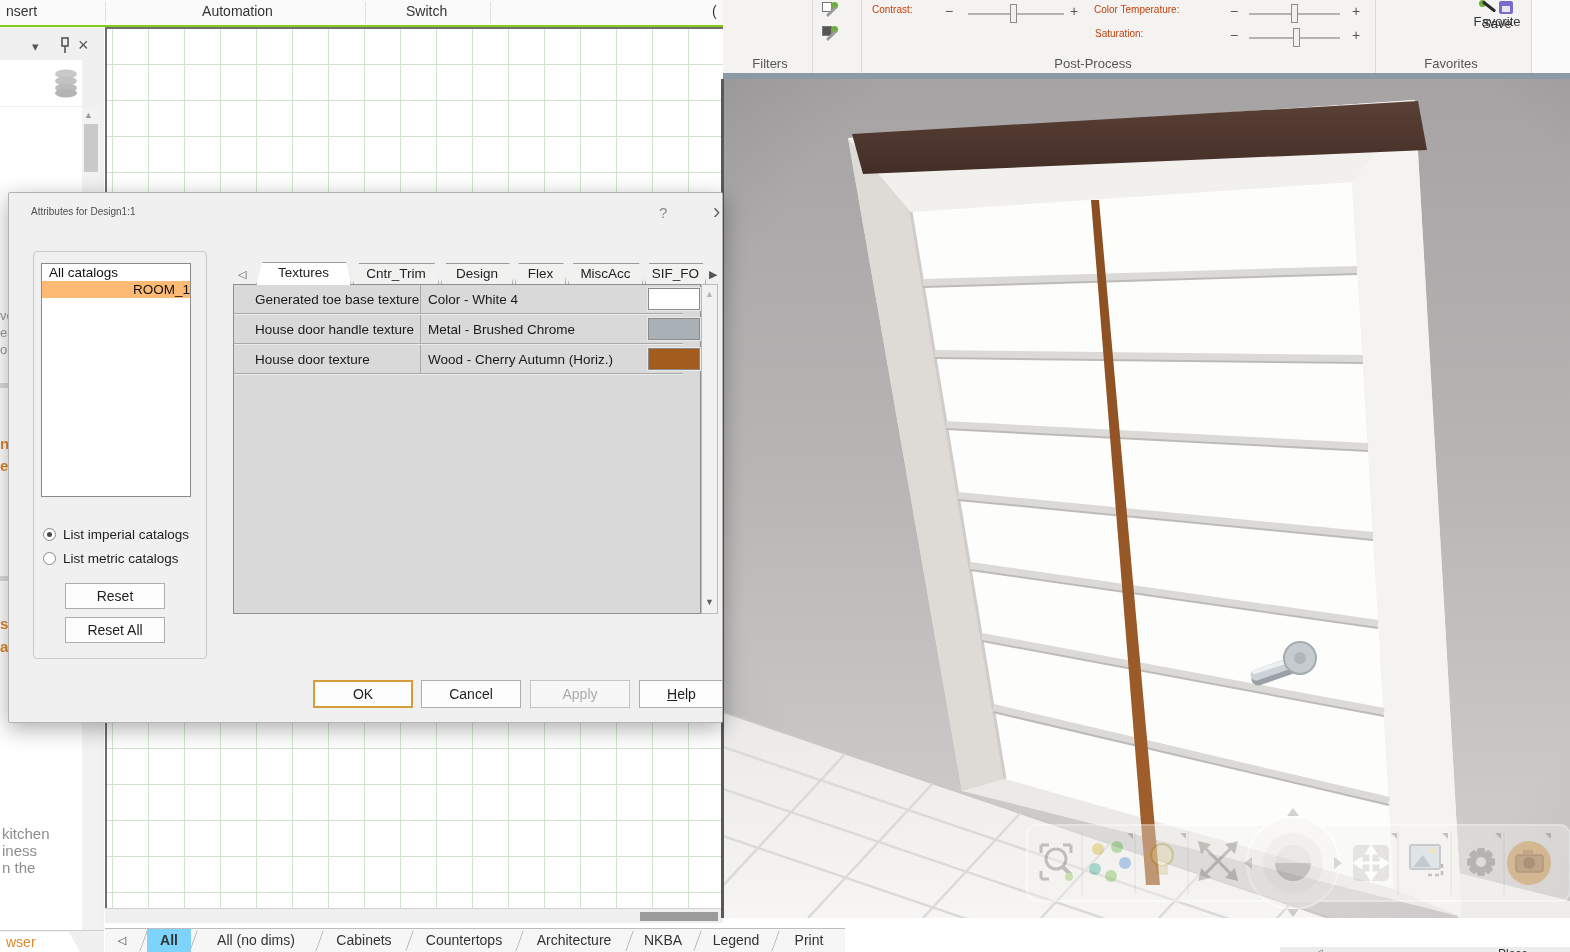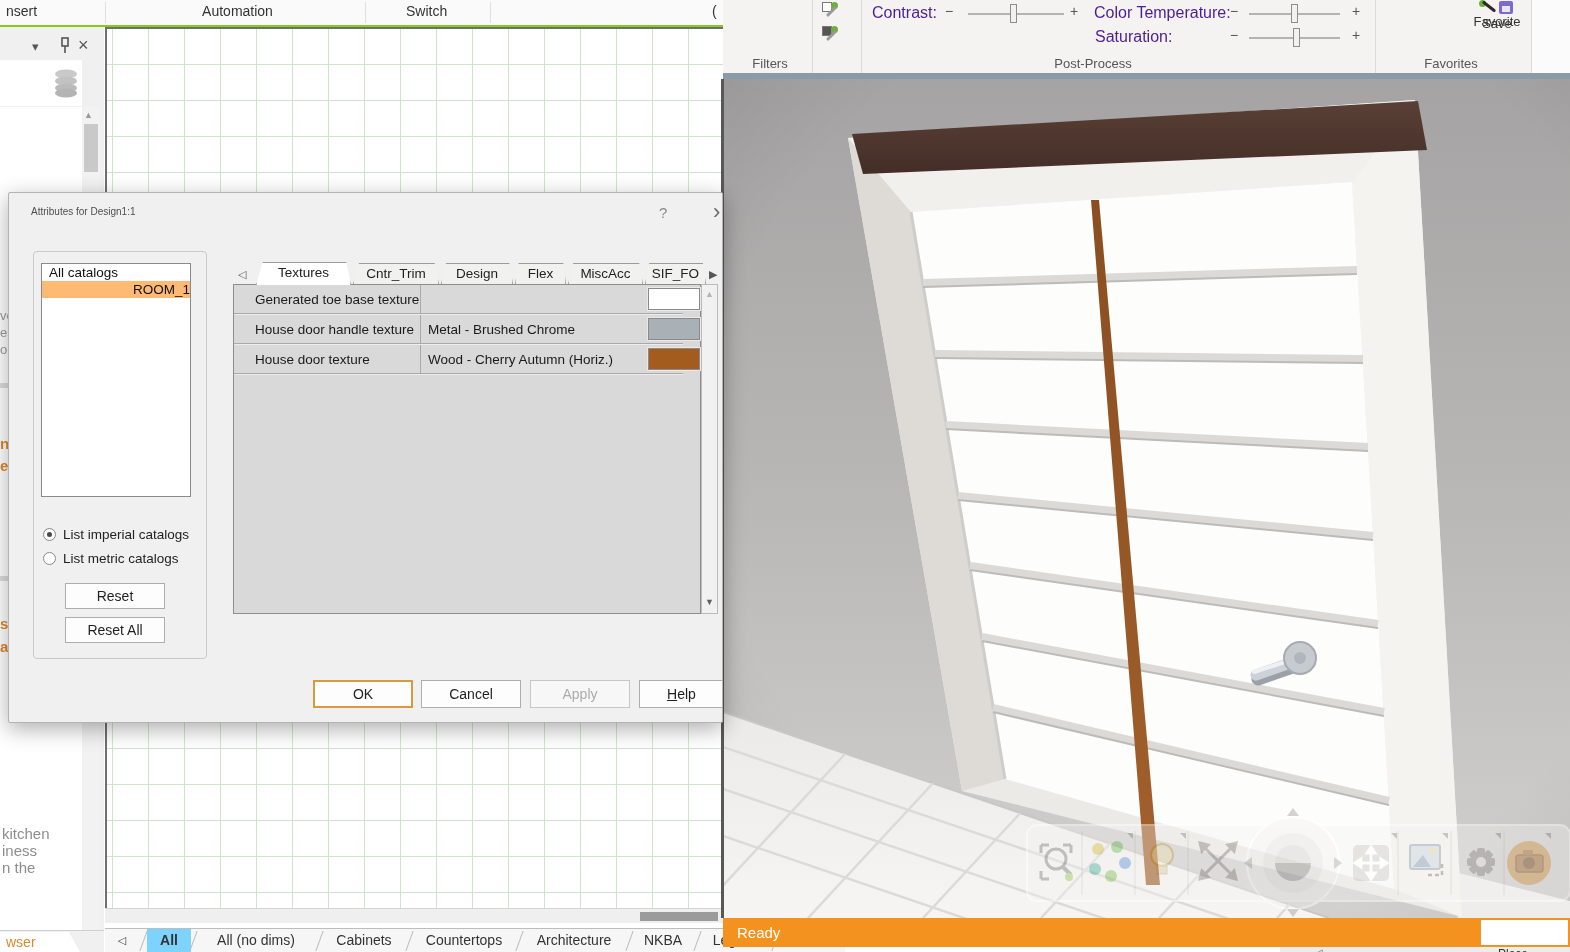--- a/index.html
+++ b/index.html
@@ -10,21 +10,21 @@
 
   
   .menubar { left:0; top:0; width:723px; height:27px; background:#fafafa; border-bottom:2px solid #84cc16; }
   .menu-item { position:absolute; top:3px; font-size:14px; color:#333; }
   .menu-sep { position:absolute; top:2px; width:1px; height:21px; background:#e0e0e0; }
 
   
   .ribbon { left:723px; top:0; width:847px; height:73px; background:#f4f3f2; font-size:13px; color:#444; }
   .ribbon-sep { position:absolute; top:0; width:1px; height:73px; background:#ddDBd9; }
   .group-label { position:absolute; top:56px; font-size:13px; color:#555; }
-  .slider-label { position:absolute; font-size:16px; color:#4c1d95; }
+  .slider-label { position:absolute; font-size:10px; color:#c2410c; }
   .slider-minus,.slider-plus { position:absolute; font-size:14px; color:#555; cursor:pointer; }
   .slider-track { position:absolute; height:2px; background:#b5b3b1; }
   .slider-thumb { position:absolute; top:-9px; width:7px; height:19px; background:#f2f1f0; border:1px solid #8f8d8b; }
   .filter-ico { position:absolute; width:20px; height:20px; }
   .filter-ico .sq { position:absolute; left:0; top:0; width:10px; height:10px; border:1px solid #777; background:#fff; }
   .filter-ico.dark .sq { background:#555; }
   .filter-ico .drop { position:absolute; left:9px; top:0; width:7px; height:7px; border-radius:50% 50% 50% 0; background:#6fae3c; }
   .filter-ico .pen { position:absolute; left:3px; top:8px; width:13px; height:3px; background:#9a9a9a; transform:rotate(-45deg); border-radius:2px; }
   .savefav-wand { position:absolute; width:16px; height:3px; background:#2a2a2a; transform:rotate(38deg); border-radius:2px; }
   .savefav-spark { position:absolute; width:7px; height:7px; border-radius:50%; background:#6fae3c; }
@@ -402,24 +402,20 @@
           <rect x="793" y="776" width="27" height="17" rx="3" fill="#b9834a" stroke="#9a6a35" stroke-width="1.5"></rect>
           <rect x="800" y="771" width="10" height="5" fill="#b9834a"></rect>
           <circle cx="806" cy="784" r="6" fill="#8a5f30"></circle>
           <polygon points="822,754 828,754 828,760" fill="#9a9896"></polygon>
         </g>
       </g>
     </svg>
   </div>
   <div class="abs vp-edge"></div>
 
-  <div class="abs statusbar" style="background-color: rgb(243, 146, 31);">
-    <span style="position:absolute;left:14px;top:6px">Ready</span>
-    <div class="status-white"></div>
-  </div>
   <div class="abs place-strip">
     <span style="position:absolute;left:35px;top:0;color:#777;font-size:10px">◁</span>
     <span style="position:absolute;left:218px;top:0">Place</span>
   </div>
 
   <div class="abs dialog">
     <div class="dlg-title">Attributes for Design1:1</div>
     <div class="dlg-help">?</div>
     <div class="dlg-chev">›</div>
 
@@ -446,20 +442,21 @@
     <div class="tab" style="left:344px;width:86px">Cntr_Trim</div>
     <div class="tab" style="left:432px;width:72px">Design</div>
     <div class="tab" style="left:506px;width:51px">Flex</div>
     <div class="tab" style="left:559px;width:75px">MiscAcc</div>
     <div class="tab" style="left:636px;width:61px">SIF_FO</div>
     <span class="tarrow" style="left:700px;top:75px">▶</span>
 
     <div class="ttable">
       <div class="trow" style="top:0">
         <div class="tcell-name">Generated toe base texture</div>
+        <div class="tcell-val">Color - White 4</div>
         <div class="swatch" style="background-color: rgb(255, 255, 255);"></div>
       </div>
       <div class="trow" style="top:60px">
         <div class="tcell-name">House door texture</div>
         <div class="tcell-val">Wood - Cherry Autumn (Horiz.)</div>
         <div class="swatch" style="background-color: rgb(163, 92, 30);"></div>
       </div>
       <div class="trow" style="top:30px">
         <div class="tcell-name">House door handle texture</div>
         <div class="tcell-val">Metal - Brushed Chrome</div>

